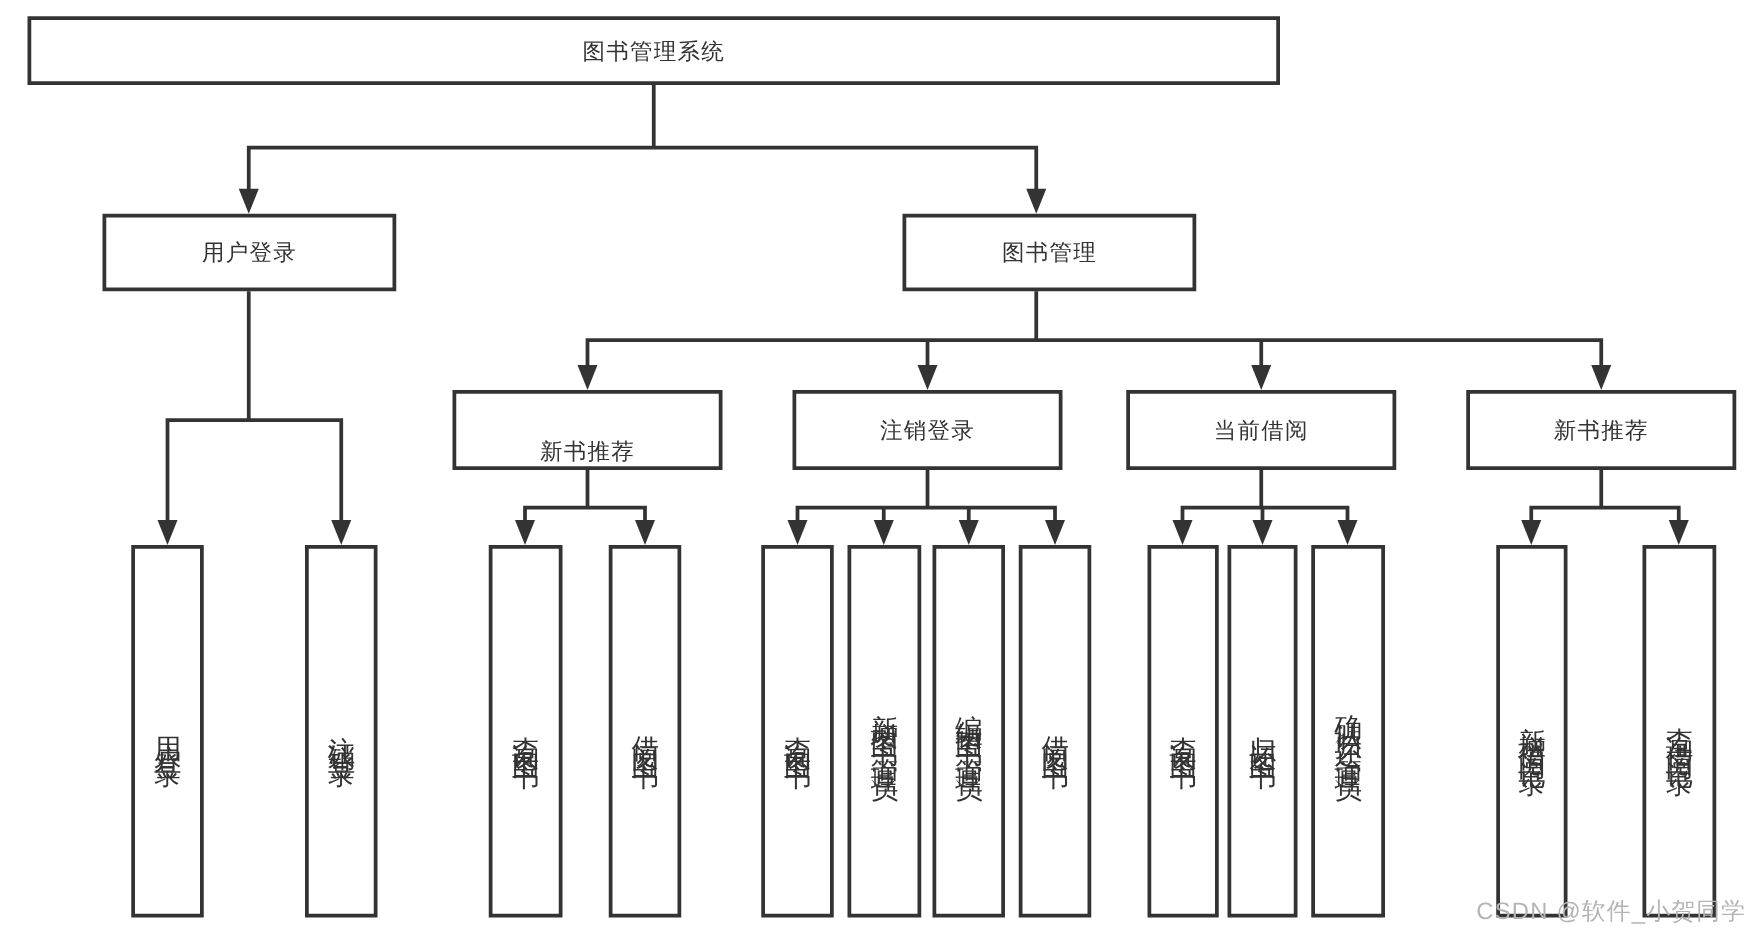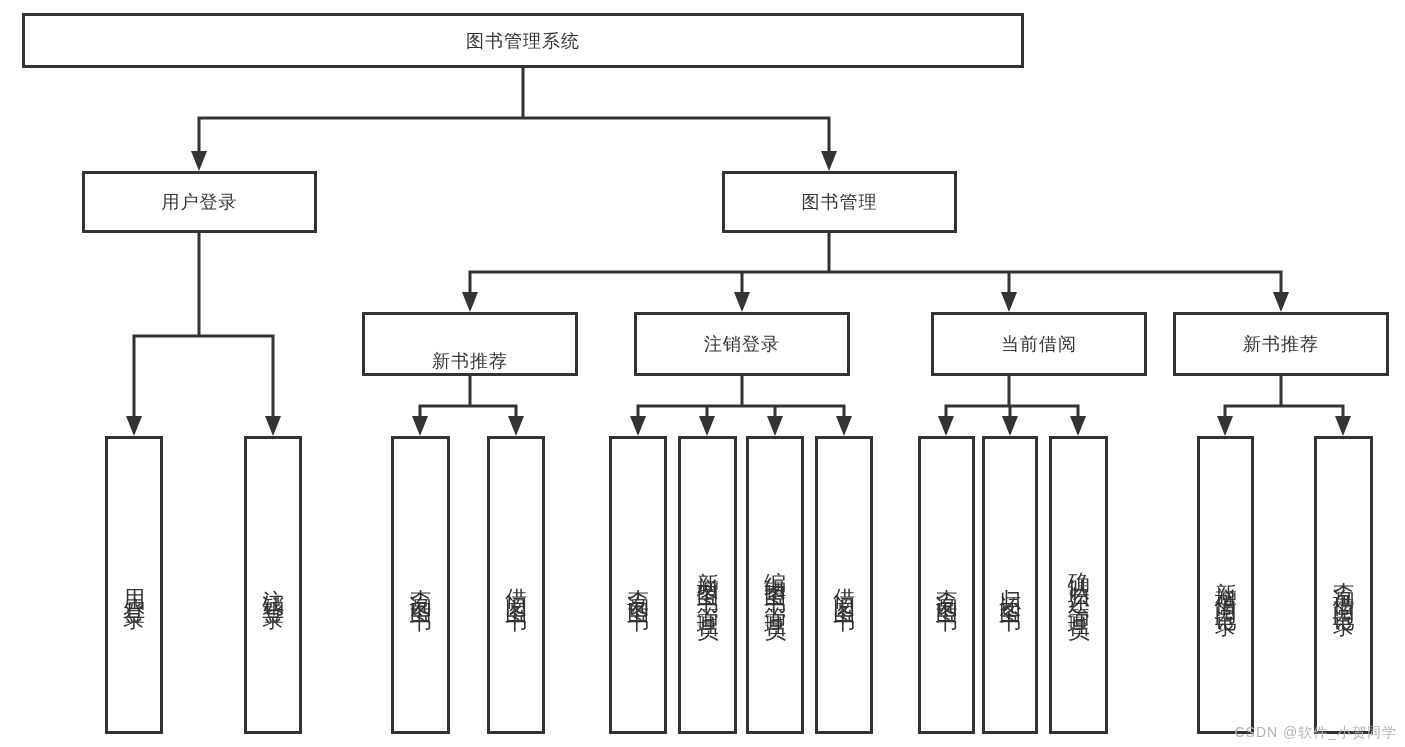--- a/index.html
+++ b/index.html
@@ -34,21 +34,21 @@
   .leaf span{
     writing-mode:vertical-rl;
     text-orientation:mixed;
     font-size:22px;
     letter-spacing:7px;
     line-height:1.2;
     color:var(--text);
   }
   .watermark{
     position:absolute;right:8px;bottom:5px;z-index:3;
-    font-size:14px;color:var(--watermark);
+    font-size:19px;color:var(--watermark);
     letter-spacing:1px;white-space:nowrap;
   }
 </style>
 </head>
 <body>
 
 <div class="stage">
 
   <svg class="connectors" width="1405" height="747" aria-hidden="true">
 
@@ -96,21 +96,21 @@
   <div class="box hbox" style="left:711px;top:171px;width:235px;height:62px;margin-left:11px;">
     <span>图书管理</span>
   </div>
 
   <div class="box hbox" style="left:362px;top:312px;width:216px;height:64px;align-items:flex-end;">
     <span>新书推荐</span>
   </div>
   <div class="box hbox" style="left:634px;top:312px;width:216px;height:64px;">
     <span>注销登录</span>
   </div>
-  <div class="box hbox" style="left:931px;top:312px;width:216px;height:64px;">
+  <div class="box hbox" style="left:901px;top:312px;width:216px;height:64px;">
     <span>当前借阅</span>
   </div>
   <div class="box hbox" style="left:1173px;top:312px;width:216px;height:64px;">
     <span>新书推荐</span>
   </div>
 
   <div class="box leaf" style="left:105px;top:436px;width:58px;height:298px;">
     <span>用户登录</span>
   </div>
   <div class="box leaf" style="left:244px;top:436px;width:58px;height:298px;">

